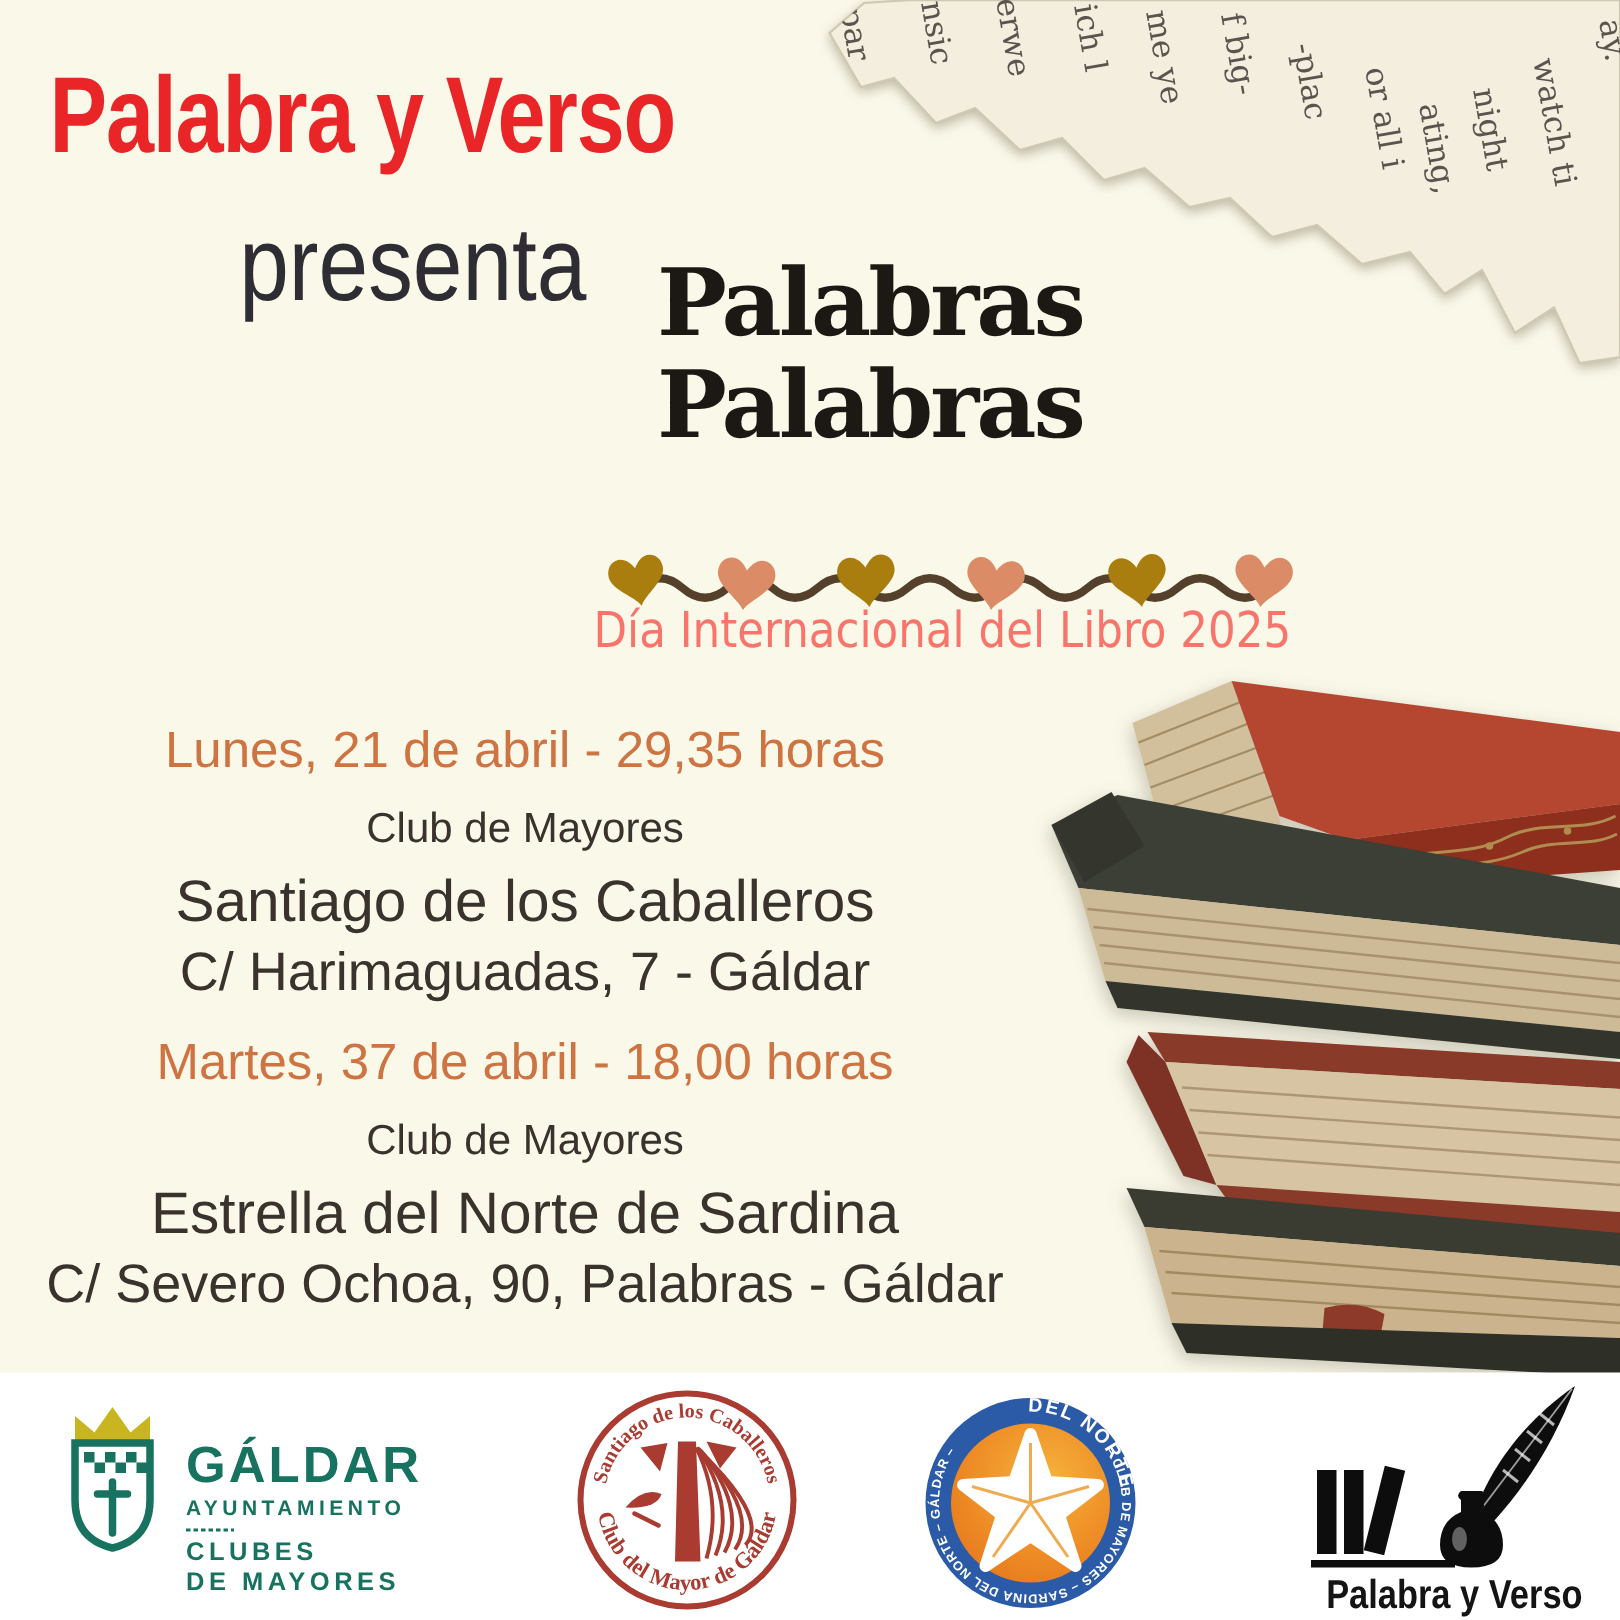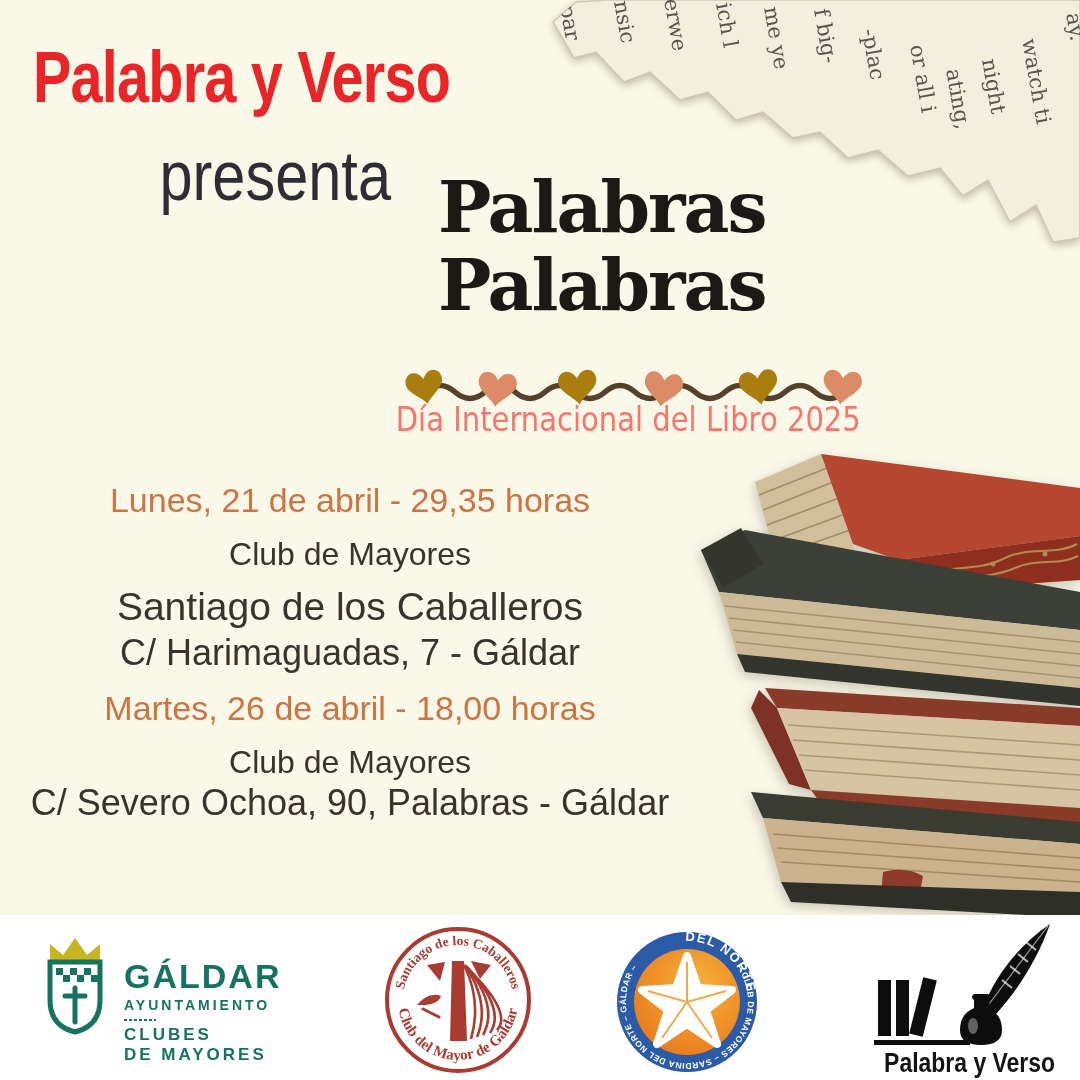--- a/index.html
+++ b/index.html
@@ -9,30 +9,30 @@
     font-family:"Liberation Sans",sans-serif;
   }
   
   .brand{position:absolute;left:33px;top:36px;white-space:nowrap;
     font-weight:bold;font-size:72px;color:var(--brand-red,#E92528);letter-spacing:-1px;}
   .brand .cx{display:inline-block;transform:scaleX(.8);transform-origin:left top;}
   .presents{position:absolute;left:0;top:136px;width:550px;text-align:center;white-space:nowrap;
     font-weight:normal;font-size:70px;color:var(--presents-dark,#2E2D33);}
   .presents .cx{display:inline-block;transform:scaleX(.85);transform-origin:center top;}
   .main-title{position:absolute;left:438px;top:168px;
-    font-family:"DejaVu Serif",serif;font-weight:bold;font-size:71px;line-height:1.1;
+    font-family:"DejaVu Serif",serif;font-weight:bold;font-size:62px;line-height:1.1;
     color:var(--title-black,#1C1915);letter-spacing:-2px;white-space:nowrap;}
   .subtitle{position:absolute;left:348px;top:400px;width:560px;text-align:center;white-space:nowrap;
     font-family:"DejaVu Sans",sans-serif;font-weight:normal;font-size:33px;color:var(--subtitle-coral,#F8756C);}
   .subtitle .cx{display:inline-block;transform:scaleX(.88);transform-origin:center top;}
   
   .events{position:absolute;left:28px;width:644px;text-align:center;}
   .ev1{top:480px;} .ev2{top:688px;}
   .ev-date{font-size:34px;color:var(--event-orange,#CE7342);line-height:1.2;}
-  .ev-venue{font-size:32px;color:var(--event-dark,#3A332D);margin-top:14px;line-height:1.2;}
+  .ev-venue{font-size:28px;color:var(--event-dark,#3A332D);margin-top:14px;line-height:1.2;}
   .ev-name{font-size:39px;color:var(--event-dark,#3A332D);margin-top:11px;line-height:1.2;}
   .ev-addr{font-size:36px;color:var(--event-dark,#3A332D);margin-top:0;line-height:1.2;}
   
   .torn{position:absolute;left:548px;top:0;filter:drop-shadow(0 3px 4px rgba(80,70,40,.35));}
   .torn text{font-family:"DejaVu Serif",serif;font-size:21px;fill:#5A544E;}
   .divider{position:absolute;left:400px;top:360px;}
   .books{position:absolute;left:693px;top:440px;filter:drop-shadow(-2px 4px 6px rgba(60,50,30,.25));}
   
   .logo-bar{position:absolute;left:0;bottom:0;width:1080px;height:165px;background:#FFFFFF;}
   .logo{position:absolute;}
@@ -97,22 +97,23 @@
 
   <div class="subtitle"><span class="cx">Día Internacional del Libro 2025</span></div>
 
   <div class="events ev1">
     <div class="ev-date">Lunes, 21 de abril - 29,35 horas</div>
     <div class="ev-venue">Club de Mayores</div>
     <div class="ev-name">Santiago de los Caballeros</div>
     <div class="ev-addr">C/ Harimaguadas, 7 - Gáldar</div>
   </div>
   <div class="events ev2">
-    <div class="ev-date">Martes, 26 de abril - 18,00 horas</div>
+    <div class="ev-date">Martes, 37 de abril - 18,00 horas</div>
     <div class="ev-venue">Club de Mayores</div>
+    <div class="ev-name">Estrella del Norte de Sardina</div>
     <div class="ev-addr">C/ Severo Ochoa, 90, Palabras - Gáldar</div>
   </div>
 
   <svg class="books" width="387" height="478" viewBox="0 0 387 478">
 
     <g>
       <polygon points="62,42 128,14 162,112 88,138" fill="#D2C09C"></polygon>
       <g stroke="#A28C66" stroke-width="1.5" fill="none">
         <path d="M66,55 L134,28"></path>
           <path d="M70,70 L140,42"></path>

